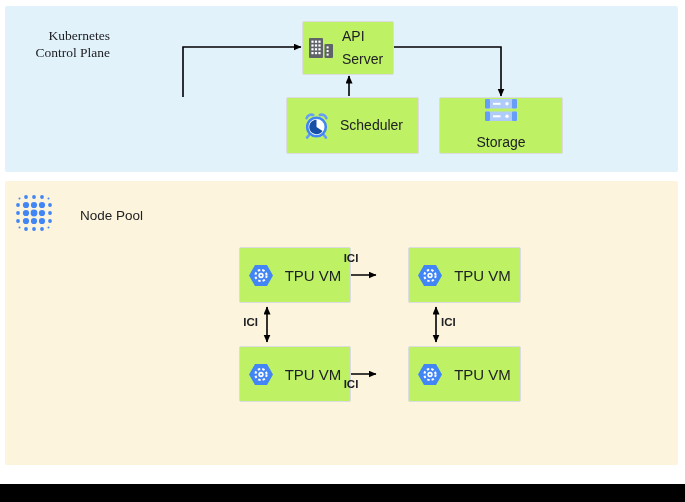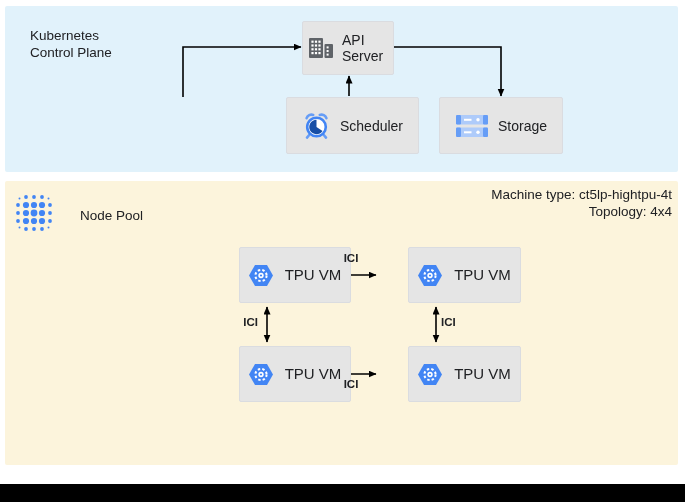--- a/index.html
+++ b/index.html
@@ -6,34 +6,34 @@
   #canvas{
     position:relative;width:685px;height:502px;overflow:hidden;
     font-family:"Liberation Sans", sans-serif;color:#202124;background:#ffffff;
   }
   .panel{position:absolute;border-radius:2px;}
   #panel-control-plane{left:5px;top:6px;width:673px;height:166px;background:#e1f2fb;}
   #panel-node-pool{left:5px;top:181px;width:673px;height:284px;background:#fcf4dc;}
   .panel-title{
     position:absolute;font-size:13.5px;line-height:17px;color:#202124;
   }
-  #cp-title{left:30px;top:27px;width:92px;text-align:left;}
+  #cp-title{left:18px;top:27px;width:92px;text-align:right;font-family:Liberation Serif, serif;}
   #np-title{left:80px;top:207px;}
   #np-meta{position:absolute;right:13px;top:186px;text-align:right;font-size:13.5px;line-height:17px;}
   .card{
-    position:absolute;background:#e5e5e5;border:1px solid #dadce0;border-radius:2px;
+    position:absolute;background:#bef264;border:1px solid #dadce0;border-radius:2px;
     display:flex;align-items:center;justify-content:center;gap:9px;
-    font-size:14px;line-height:16px;color:#202124;box-sizing:border-box;
+    font-size:14px;line-height:23px;color:#202124;box-sizing:border-box;
   }
   #card-api-server{left:302px;top:21px;width:92px;height:54px;gap:8px;}
   #card-api-server .lbl{width:46px;}
   #card-resource-controllers{left:117px;top:97px;width:132px;height:57px;}
   #card-resource-controllers .lbl{width:76px;}
   #card-scheduler{left:286px;top:97px;width:133px;height:57px;}
-  #card-storage{left:439px;top:97px;width:124px;height:57px;}
+  #card-storage{left:439px;top:97px;width:124px;height:57px;flex-direction:column;}
   .tpu-card{font-size:15px;gap:12px;margin-left:28px;}
   #tpu-0{left:211px;top:247px;width:112px;height:56px;}
   #tpu-1{left:380px;top:247px;width:113px;height:56px;}
   #tpu-2{left:211px;top:346px;width:112px;height:56px;}
   #tpu-3{left:380px;top:346px;width:113px;height:56px;}
   .icon{flex:0 0 auto;display:block;}
   #arrow-overlay{position:absolute;left:0;top:0;pointer-events:none;}
   .ici{
     position:absolute;font-size:11.5px;color:#202124;width:28px;text-align:center;font-weight:bold;
   }
@@ -155,24 +155,20 @@
         <circle cx="20" cy="36" r="1.9"></circle>
         <circle cx="28" cy="36" r="1.9"></circle>
       <circle cx="5.5" cy="5.5" r="1"></circle>
         <circle cx="34.5" cy="5.5" r="1"></circle>
       <circle cx="5.5" cy="34.5" r="1"></circle>
         <circle cx="34.5" cy="34.5" r="1"></circle>
     </g>
   </svg>
 
   <div class="panel-title" id="np-title">Node Pool</div>
-  <div id="np-meta">
-    <div>Machine type: ct5lp-hightpu-4t</div>
-    <div>Topology: 4x4</div>
-  </div>
 
   <div class="card tpu-card" id="tpu-0">
     <svg class="icon" width="24" height="21" viewBox="0 0 24 21">
       <polygon points="0,10.5 6,0 18,0 24,10.5 18,21 6,21" fill="#4285f4"></polygon>
       <circle cx="12" cy="10.5" r="5.6" fill="none" stroke="#ffffff" stroke-width="2" stroke-dasharray="2.4 2.1"></circle>
       <circle cx="12" cy="10.5" r="2.7" fill="#ffffff"></circle>
       <circle cx="12" cy="10.5" r="1.1" fill="#4285f4"></circle>
     </svg>
     <div class="lbl">TPU VM</div>
   </div>

